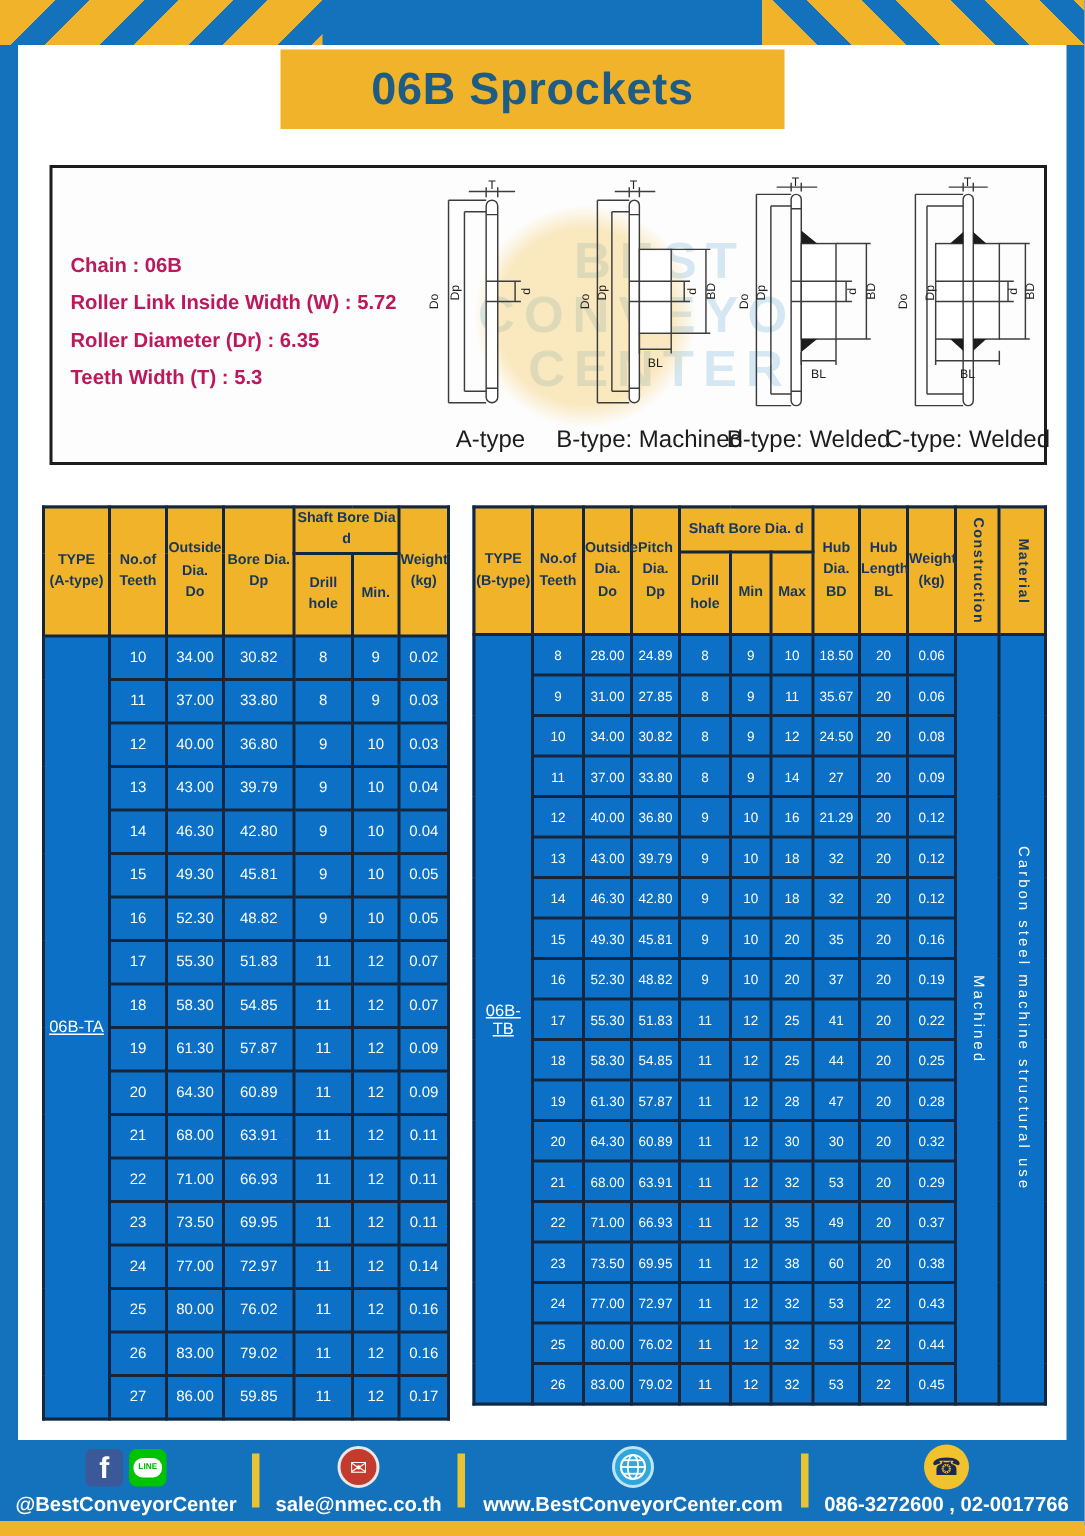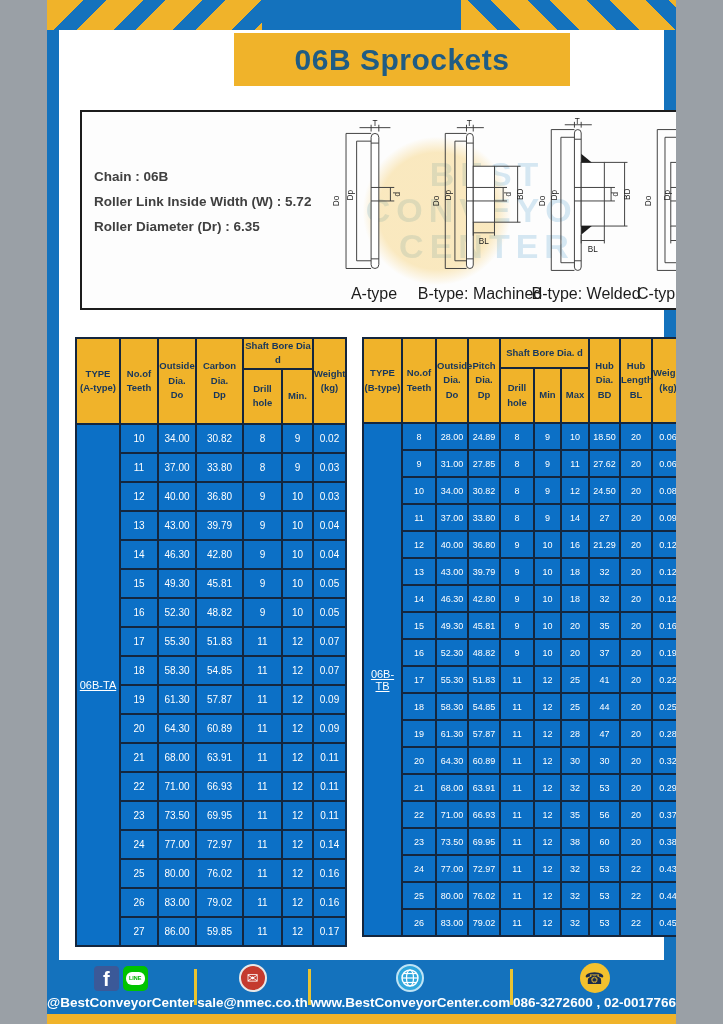--- a/index.html
+++ b/index.html
@@ -1,38 +1,38 @@
 <!DOCTYPE html>
 <html><head>
 <meta charset="utf-8">
 <style>
   html,body{margin:0;padding:0;background:#9aa0a6;}
   *{box-sizing:border-box;}
   .page{
-    position:relative;width:629px;height:1024px;margin:0 auto;
+    position:relative;width:723px;height:1024px;margin:0 auto;
     background:#1472bd;overflow:hidden;
     font-family:"Liberation Sans", sans-serif;
   }
   .stripe{position:absolute;top:0;height:30px;}
   .stripe-left{left:0;width:215px;background:repeating-linear-gradient(135deg,#f0b32a 0 26px,#1472bd 26px 42px);}
   .stripe-right{right:0;width:215px;background:repeating-linear-gradient(45deg,#f0b32a 0 26px,#1472bd 26px 42px);}
   .content{position:absolute;left:12px;right:12px;top:30px;height:930px;background:#ffffff;}
 
   .title-box{
     position:absolute;left:187px;top:33px;width:336px;height:53px;
     background:#f0b32a;display:flex;align-items:center;justify-content:center;
   }
   .title-box h1{margin:0;font-size:30px;font-weight:bold;color:#1f5c84;letter-spacing:.5px;}
 
   .spec-panel{
     position:absolute;left:33px;top:110px;width:665px;height:200px;
     background:#fdfdfd;border:2px solid #1c1c1c;
   }
   .spec-text{position:absolute;left:12px;top:52px;width:240px;}
-  .spec-text div{font-size:13.5px;font-weight:bold;color:#404040;line-height:25px;white-space:nowrap;}
+  .spec-text div{font-size:13.5px;font-weight:bold;color:#be185d;line-height:25px;white-space:nowrap;}
   .watermark{
     position:absolute;left:190px;top:14px;width:430px;height:168px;
     display:flex;flex-direction:column;align-items:center;justify-content:center;
     pointer-events:none;
   }
   .watermark div{font-size:34px;font-weight:bold;color:rgba(110,175,215,.28);letter-spacing:6px;line-height:36px;}
   .watermark::before{
     content:"";position:absolute;left:90px;top:10px;width:150px;height:150px;border-radius:50%;
     background:radial-gradient(circle, rgba(242,185,48,.30) 0 55%, rgba(242,185,48,0) 70%);
   }
@@ -104,20 +104,21 @@
     <div class="watermark">
       <div>BEST</div>
       <div>CONVEYOR</div>
       <div>CENTER</div>
     </div>
 
     <div class="spec-text">
       <div>Chain : 06B</div>
       <div>Roller Link Inside Width (W) : 5.72</div>
       <div>Roller Diameter (Dr) : 6.35</div>
+      <div>Teeth Width (T) : 5.3</div>
     </div>
 
     <div class="diagrams">
 
       <div class="fig">
         <svg class="dwg" viewBox="0 0 90 170">
           <line x1="42" y1="7" x2="42" y2="14"></line>
             <line x1="50" y1="7" x2="50" y2="14"></line>
           <line x1="30" y1="10" x2="62" y2="10"></line>
           <text x="46" y="8" text-anchor="middle">T</text>
@@ -269,21 +270,21 @@
     </colgroup>
     <thead>
       <tr class="r1">
         <th rowspan="2">TYPE
 (A-type)</th>
         <th rowspan="2">No.of
 Teeth</th>
         <th rowspan="2">Outside
 Dia.
 Do</th>
-        <th rowspan="2">Carbon Dia.
+        <th rowspan="2">Bore Dia.
 Dp</th>
         <th colspan="2">Shaft Bore Dia d</th>
         <th rowspan="2">Weight
 (kg)</th>
       </tr>
       <tr class="r2">
         <th>Drill hole</th>
         <th>Min.</th>
       </tr>
     </thead>
@@ -496,21 +497,21 @@
           <td class="vert-cell" rowspan="19">Machined</td>
           <td class="vert-cell" rowspan="19">Carbon steel machine structural use</td>
         </tr>
         <tr>
           <td>9</td>
           <td>31.00</td>
           <td>27.85</td>
           <td>8</td>
           <td>9</td>
           <td>11</td>
-          <td>27.62</td>
+          <td>35.67</td>
           <td>20</td>
           <td>0.06</td>
         </tr>
         <tr>
           <td>10</td>
           <td>34.00</td>
           <td>30.82</td>
           <td>8</td>
           <td>9</td>
           <td>12</td>
@@ -639,21 +640,21 @@
           <td>20</td>
           <td>0.29</td>
         </tr>
         <tr>
           <td>22</td>
           <td>71.00</td>
           <td>66.93</td>
           <td>11</td>
           <td>12</td>
           <td>35</td>
-          <td>56</td>
+          <td>49</td>
           <td>20</td>
           <td>0.37</td>
         </tr>
         <tr>
           <td>23</td>
           <td>73.50</td>
           <td>69.95</td>
           <td>11</td>
           <td>12</td>
           <td>38</td>

